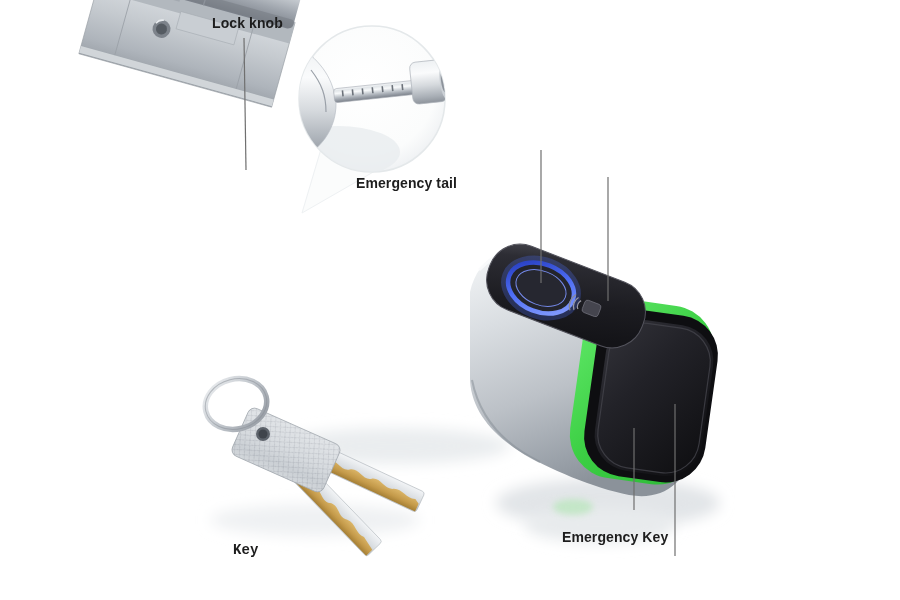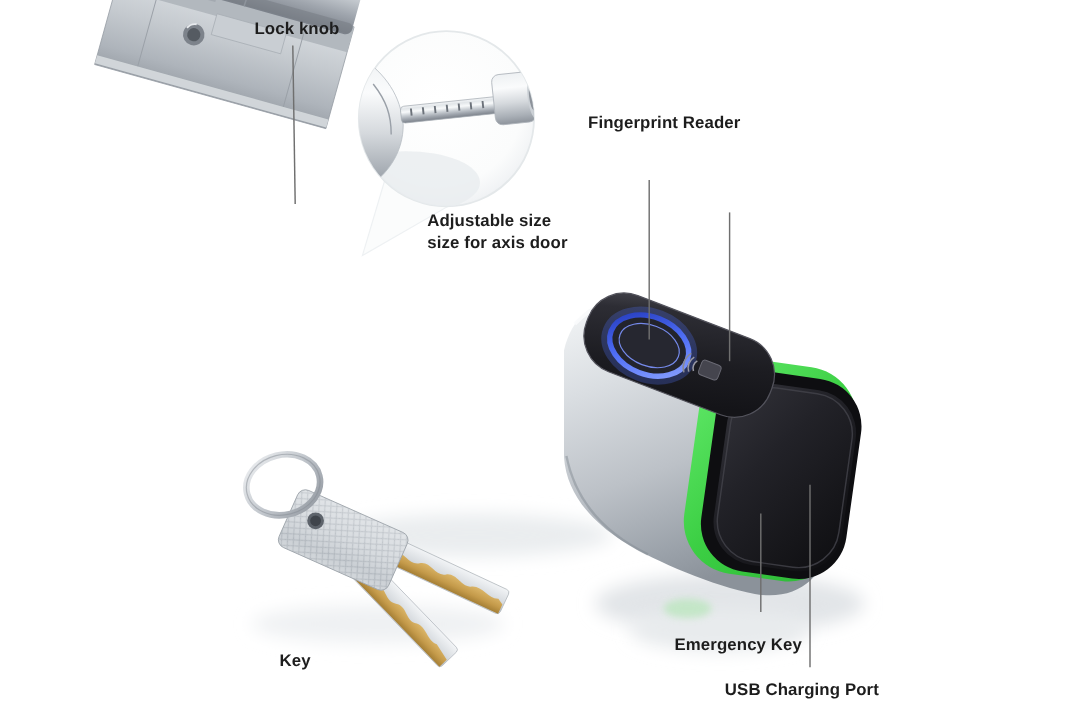--- a/index.html
+++ b/index.html
@@ -12,21 +12,21 @@
   .lbl{
     position:absolute;font-weight:700;font-size:14px;color:#1d1d1d;
     white-space:nowrap;line-height:19px;letter-spacing:.1px;
   }
   .lbl-lock-knob{left:212px;top:14px;}
   .lbl-fingerprint{left:490px;top:93px;}
   .lbl-card{left:564px;top:138px;}
   .lbl-adjustable{left:356px;top:174px;}
   .lbl-emergency{left:562px;top:528px;}
   .lbl-usb{left:604px;top:565px;}
-  .lbl-key{left:233px;top:541px;}
+  .lbl-key{left:233px;top:541px;font-family:Liberation Mono, monospace;}
 </style>
 </head>
 <body>
 
 <div class="stage">
 
   <svg width="900" height="600" viewBox="0 0 900 600">
     <defs>
       <linearGradient id="gChrome" x1="0" y1="0" x2="0" y2="1">
         <stop offset="0" stop-color="#f4f6f8"></stop>
@@ -247,21 +247,18 @@
     <g stroke="#6f6f6f" stroke-width="1.2">
       <line x1="244" y1="38" x2="246" y2="170"></line>
       <line x1="541" y1="150" x2="541" y2="283"></line>
       <line x1="608" y1="177" x2="608" y2="301"></line>
       <line x1="634" y1="428" x2="634" y2="510"></line>
       <line x1="675" y1="404" x2="675" y2="556"></line>
     </g>
   </svg>
 
   <div class="lbl lbl-lock-knob">Lock knob</div>
-  <div class="lbl lbl-fingerprint">Fingerprint Reader</div>
   <div class="lbl lbl-adjustable">
-    <span style="display:block">Adjustable size</span>
-    <span style="display:block">size for axis door</span>
+    <span style="display:block">Emergency tail</span>
   </div>
   <div class="lbl lbl-emergency">Emergency Key</div>
-  <div class="lbl lbl-usb">USB Charging Port</div>
   <div class="lbl lbl-key">Key</div>
 </div>
 
 </body></html>

